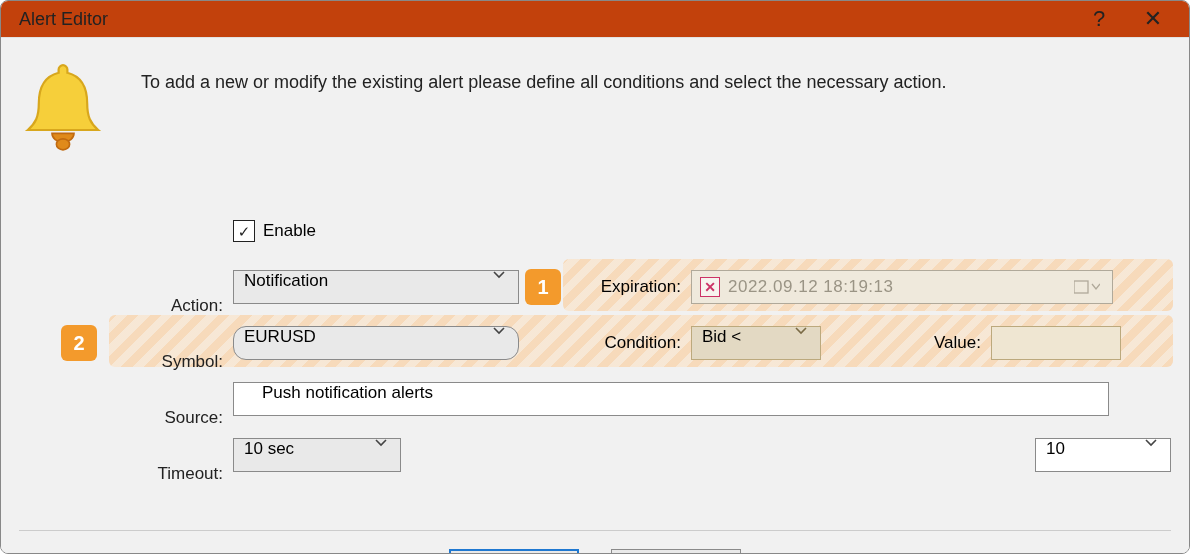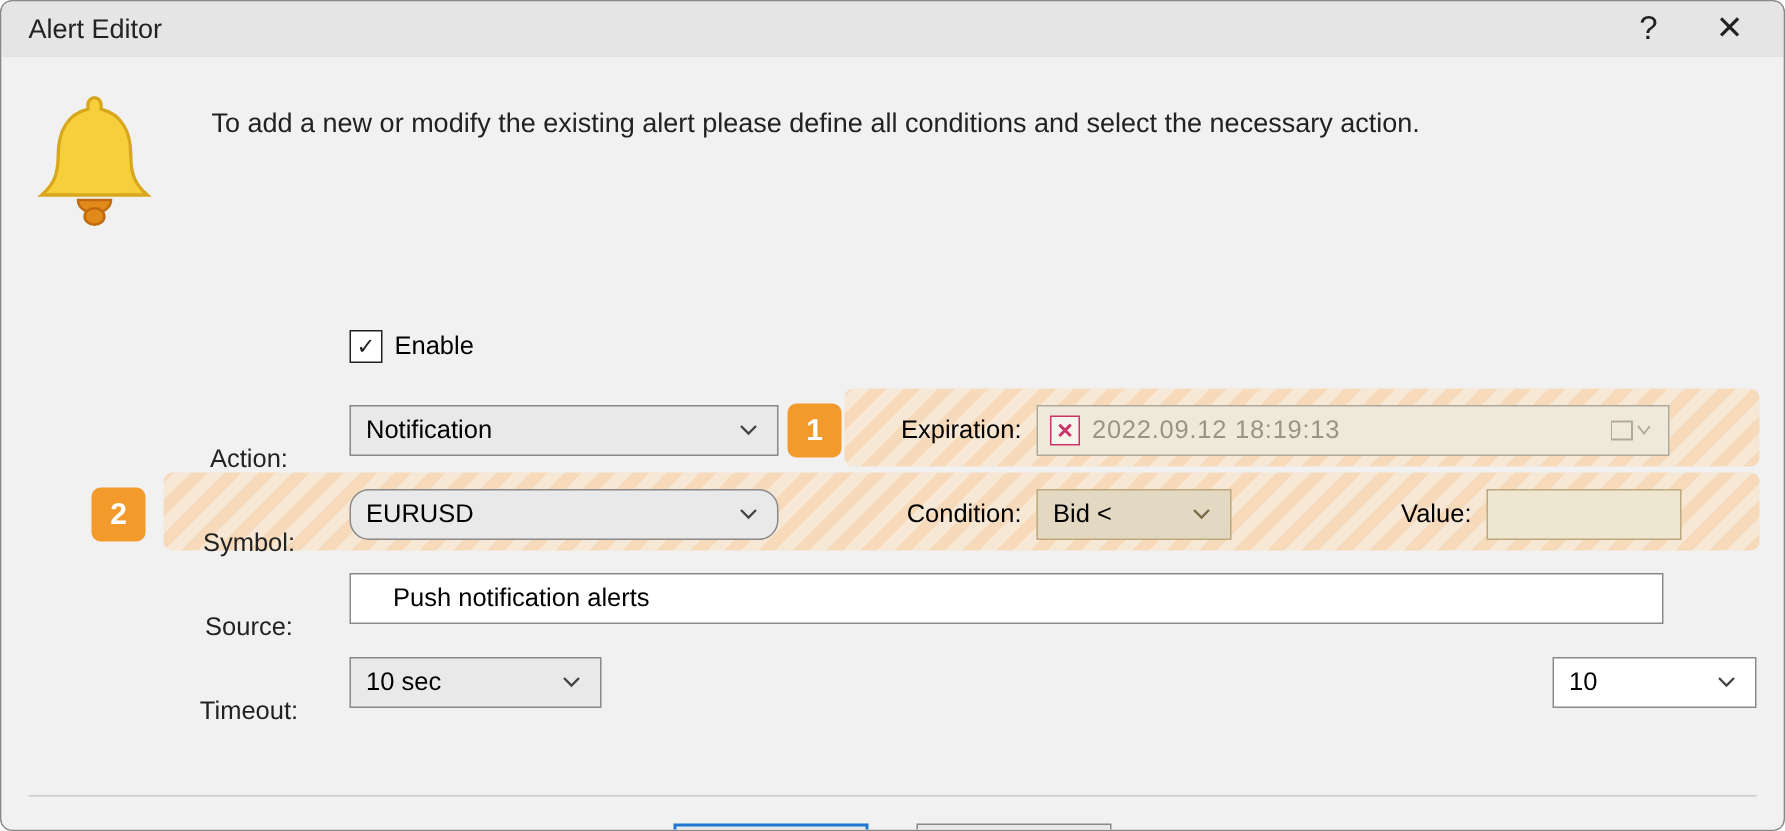--- a/index.html
+++ b/index.html
@@ -17,21 +17,21 @@
   overflow: hidden;
   display: flex;
   flex-direction: column;
 }
 .titlebar {
   height: 48px;
   display: flex;
   align-items: center;
   padding: 0 18px;
   border-bottom: 1px solid #e2e2e2;
-  background: #e5e5e5;
+  background: #c2410c;
 }
 .titlebar .title { font-size: 18px; color: #222; }
 .titlebar .spacer { flex: 1; }
 .titlebar .winctrl {
   width: 36px; height: 36px;
   display: flex; align-items: center; justify-content: center;
   font-size: 22px; color: #222; cursor: pointer;
   margin-left: 18px;
 }
 .body {
@@ -52,21 +52,21 @@
 .intro-text { padding-top: 14px; font-size: 18px; color: #222; }
 
 .form { margin-left: 90px; }
 .row {
   display: flex;
   align-items: center;
   height: 56px;
 }
 .label {
   width: 124px;
-  text-align: center;
+  text-align: right;
   padding-right: 10px;
   color: #222;
   margin-top: 37px;
 }
 .label2 {
   text-align: right;
   padding: 0 10px 0 22px;
 }
 .check {
   display: flex; align-items: center;
@@ -79,21 +79,21 @@
   background: #fff;
   display: flex; align-items: center; justify-content: center;
   font-size: 15px; line-height: 1; color: #222;
 }
 
 .dropdown, .textinput {
   height: 34px;
   border: 1px solid #8a8a8a;
   background: #e9e9e9;
   display: flex;
-  align-items: center;
+  align-items: flex-start;
   padding: 0 10px;
   font-size: 17px;
   cursor: pointer;
   position: relative;
 }
 .dropdown .val { flex: 1; }
 .dropdown .chev {
   width: 18px; display:flex; justify-content:center;
   color: #444;
 }

